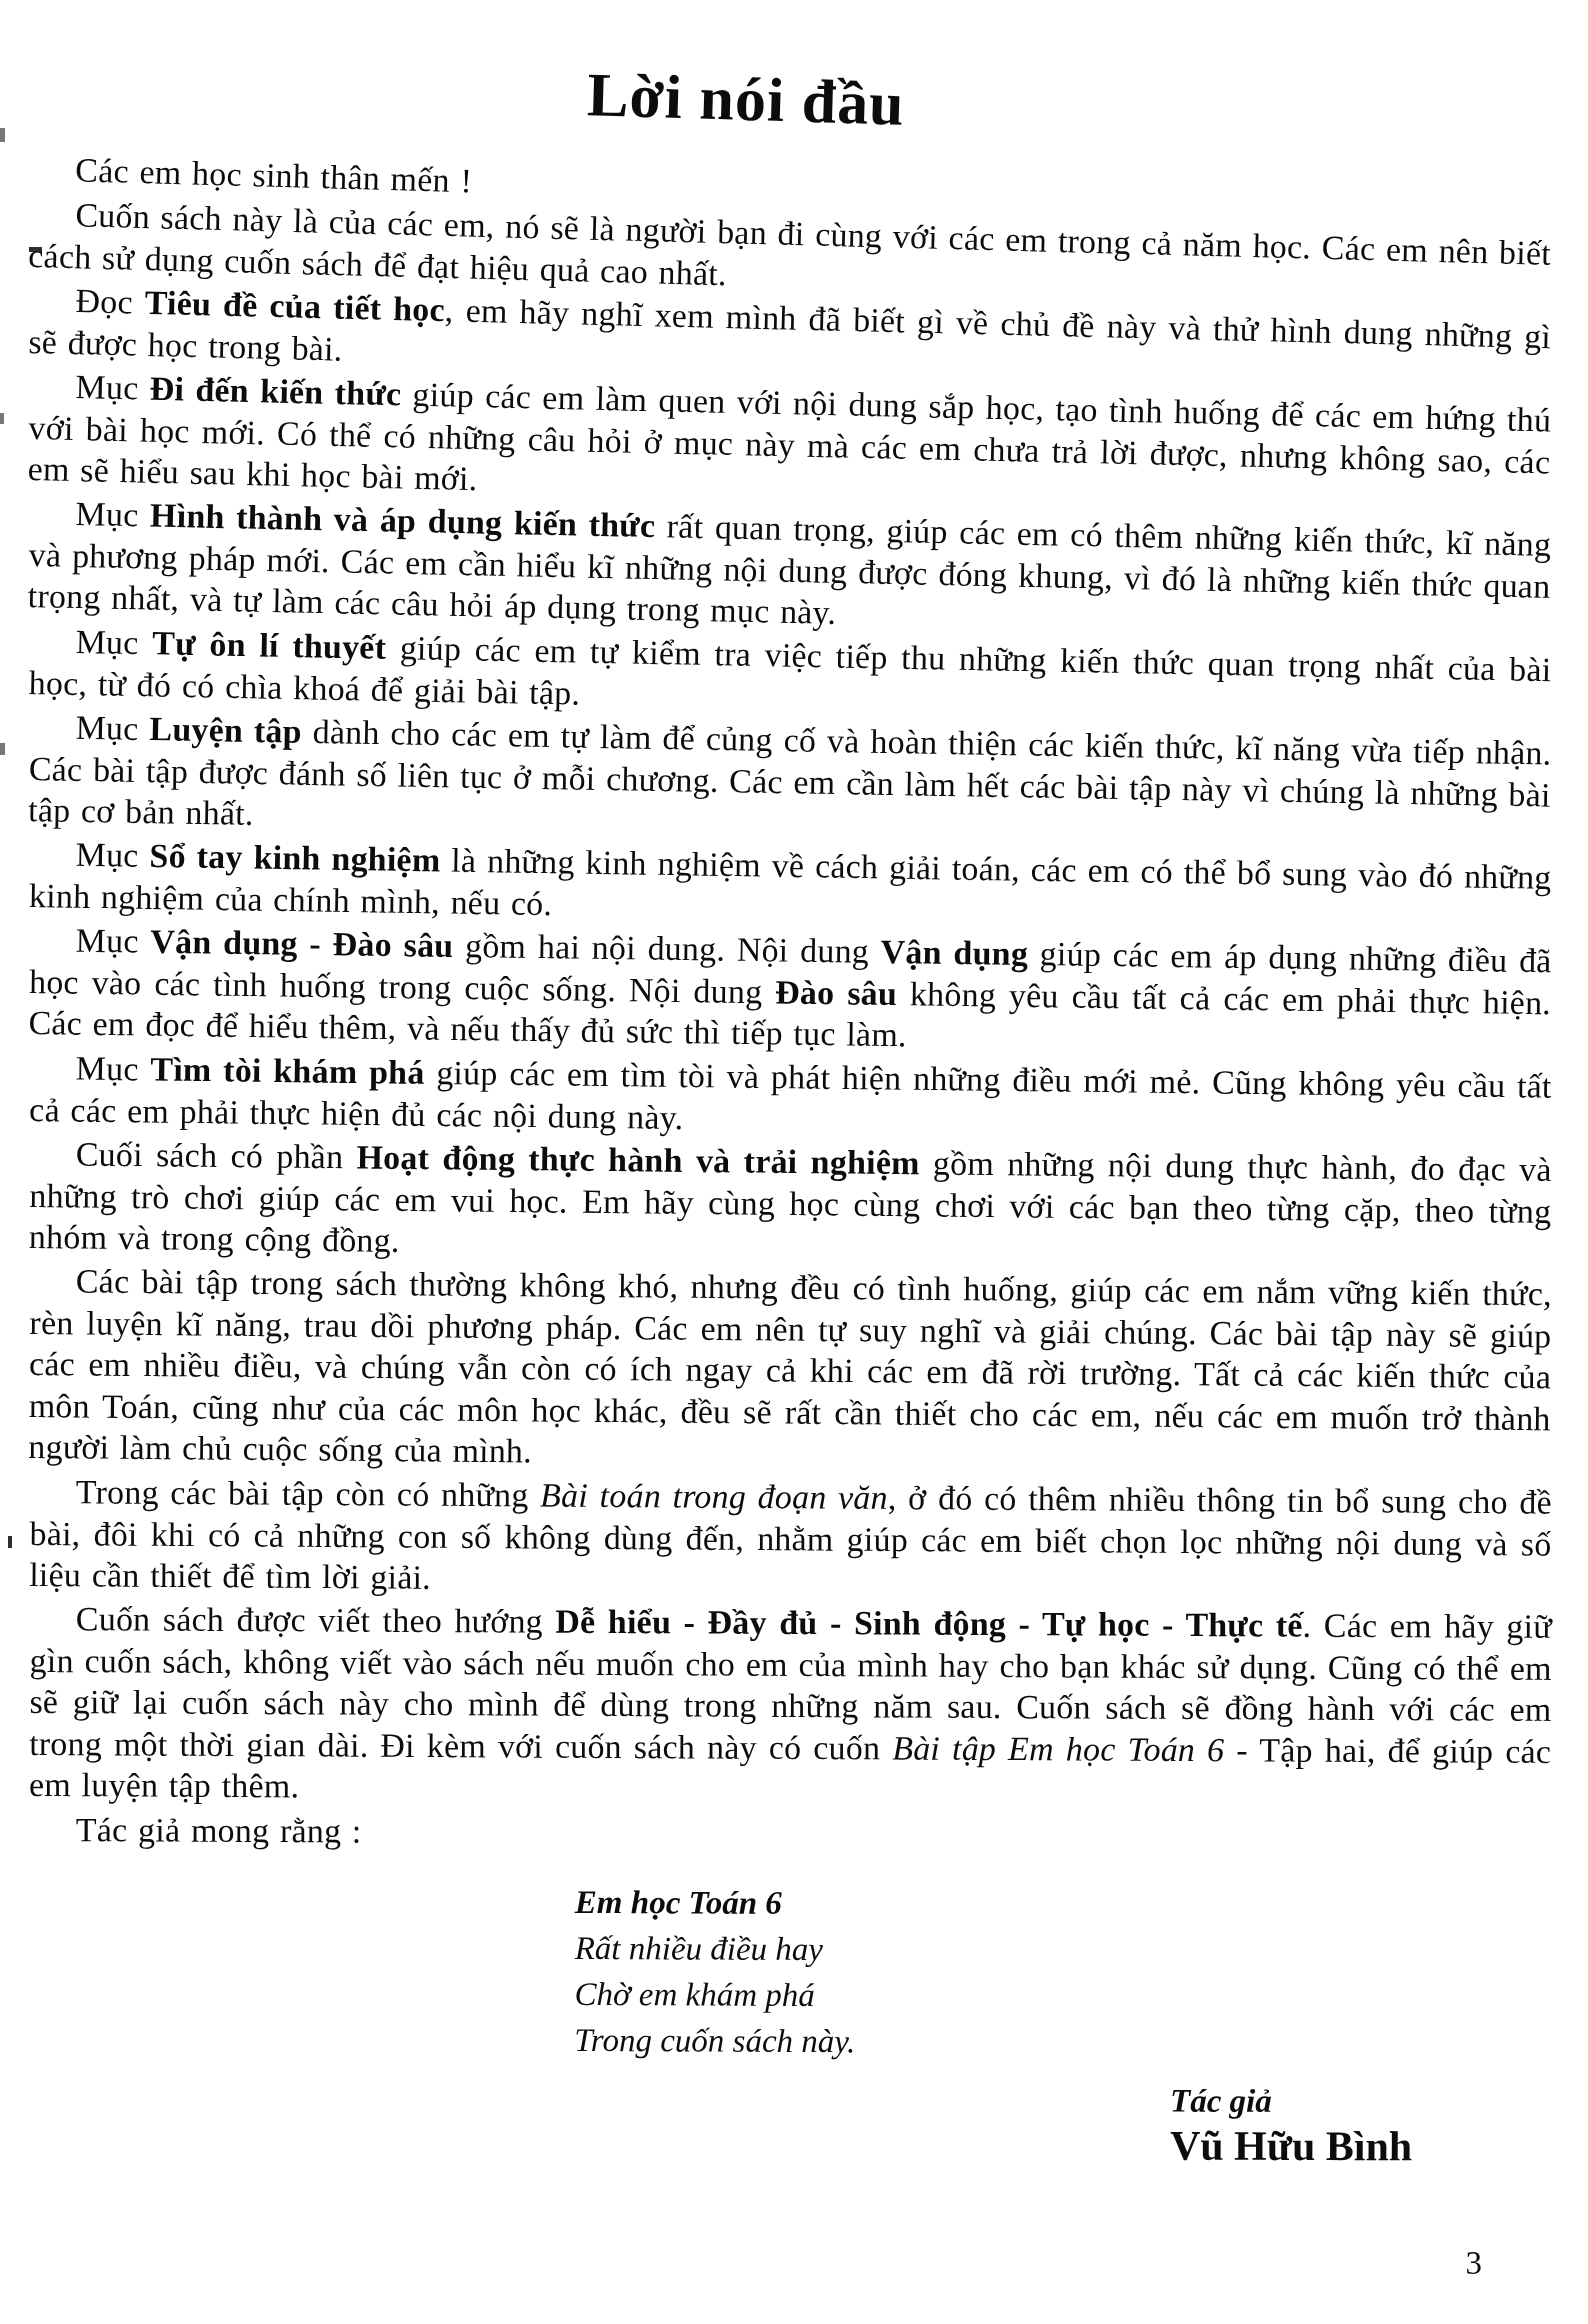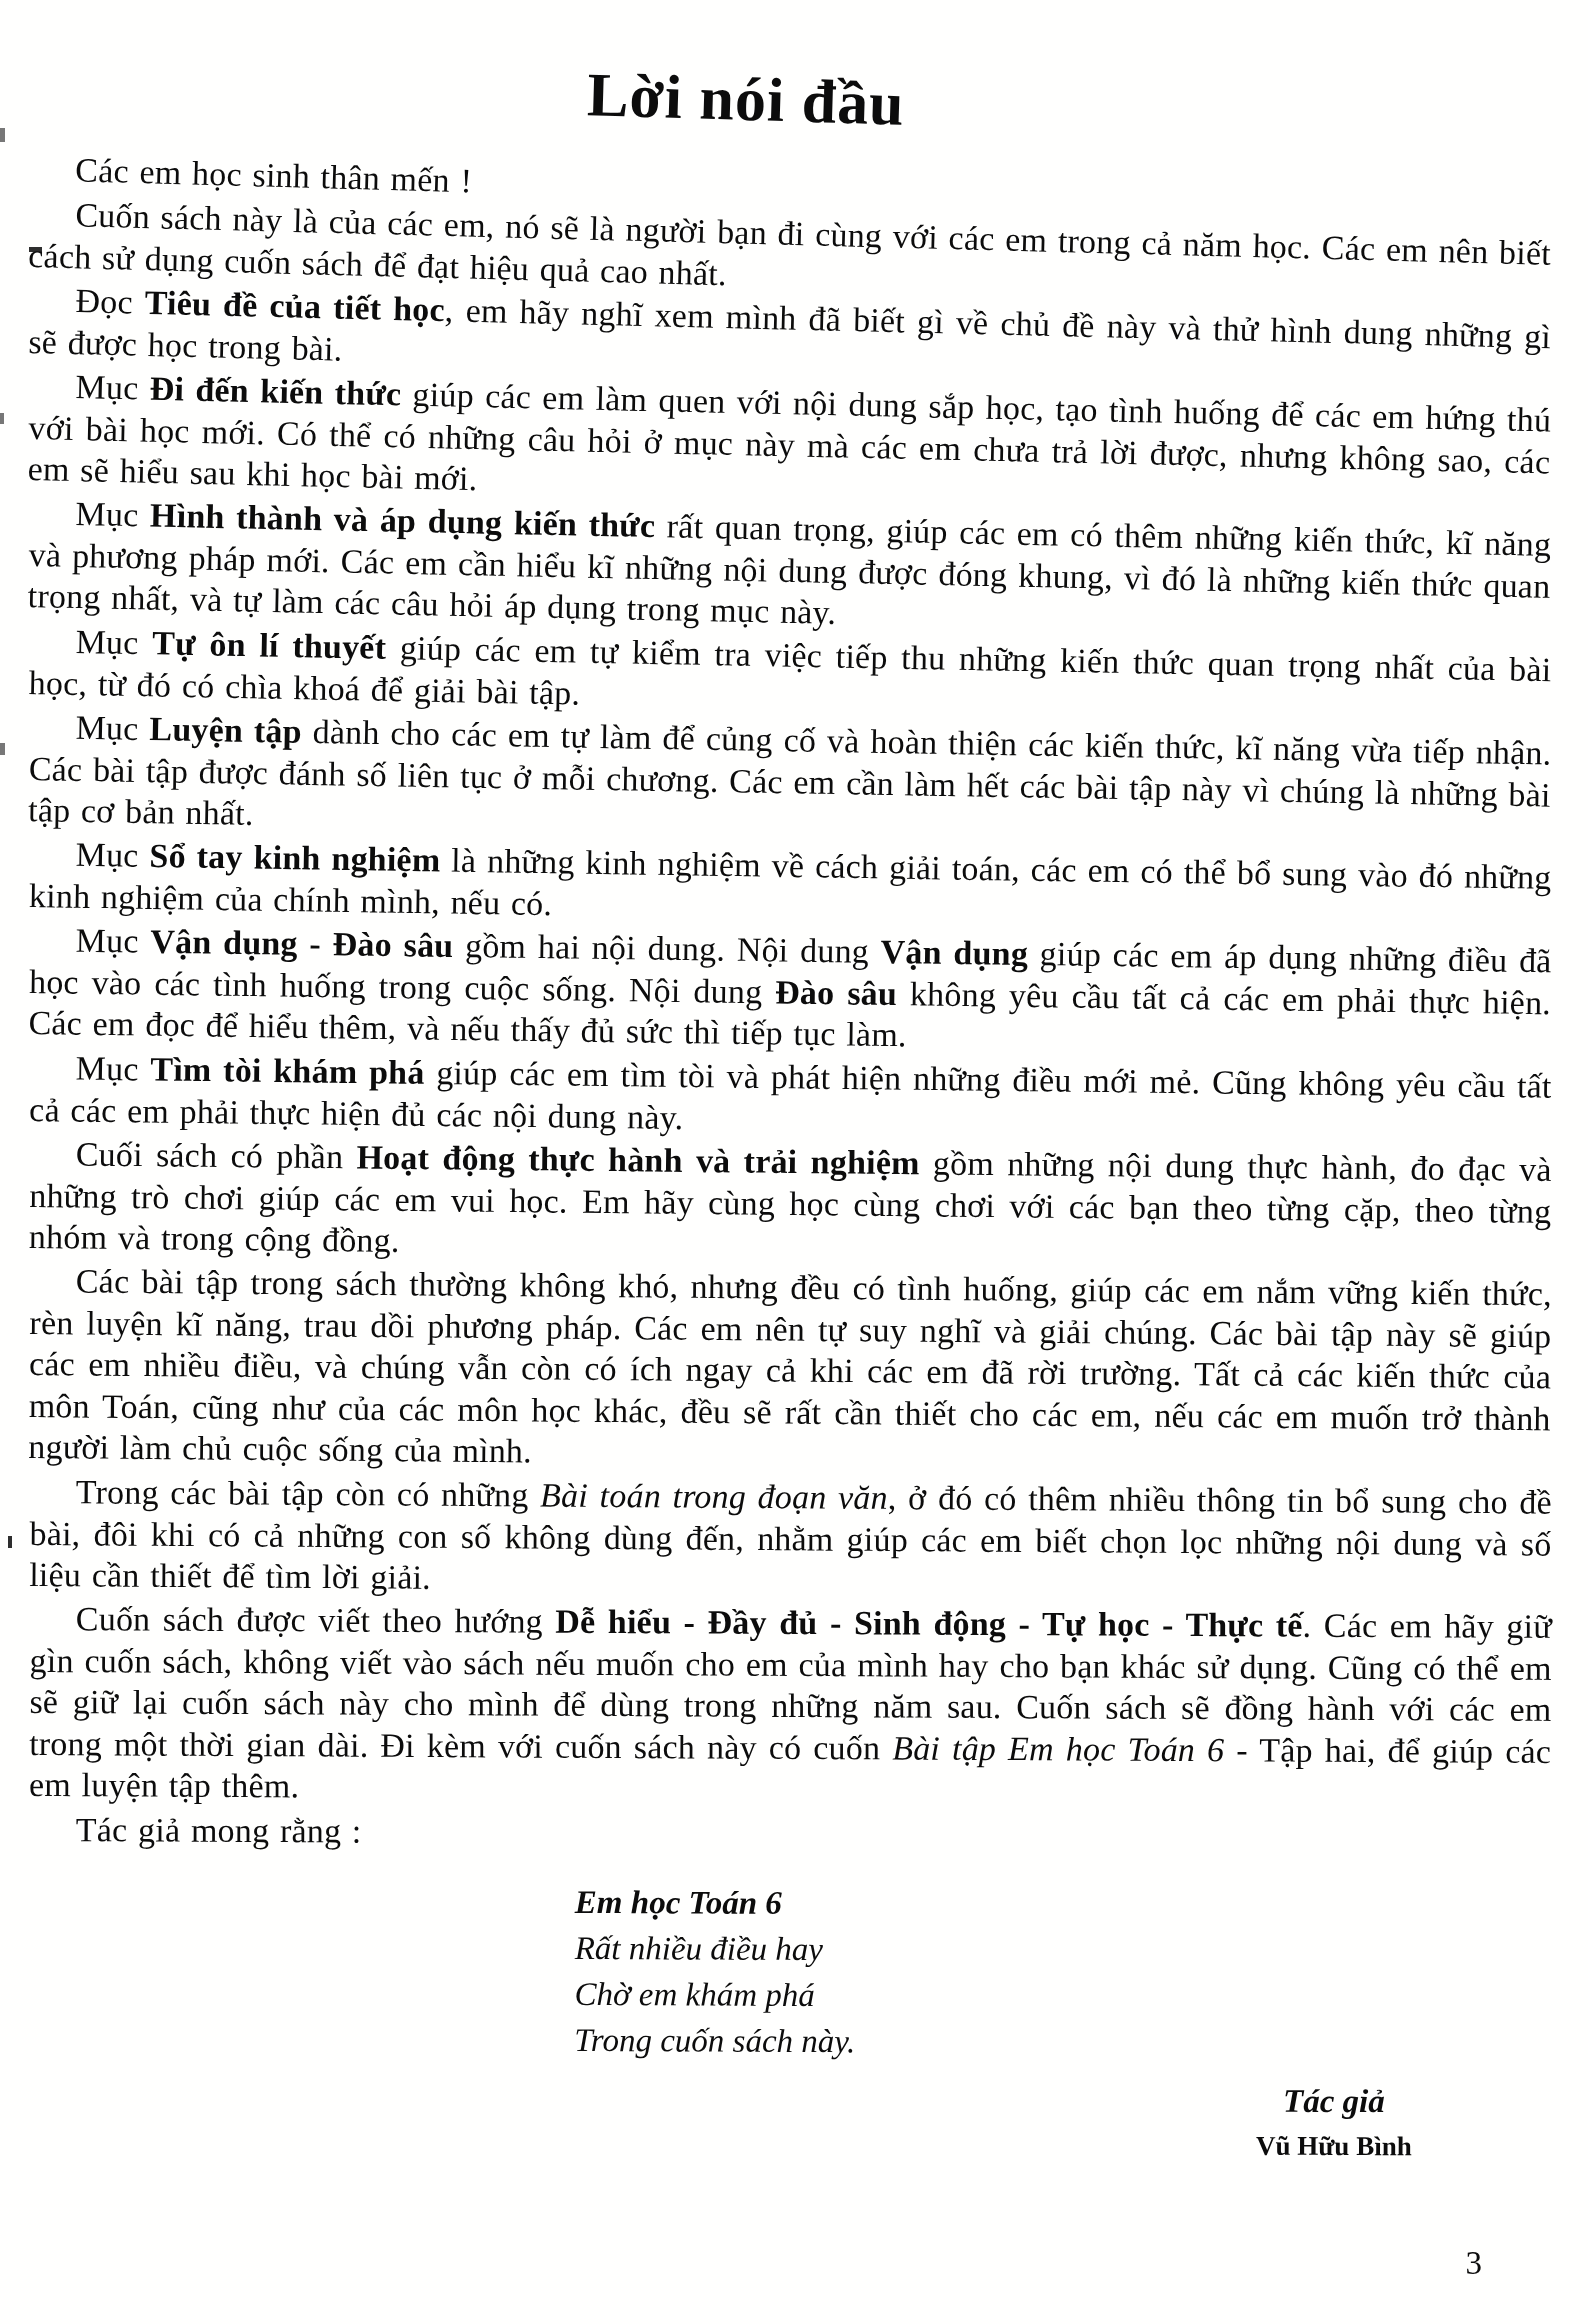--- a/index.html
+++ b/index.html
@@ -44,32 +44,31 @@
     font-size: 33px;
     font-style: italic;
     line-height: 45px;
     transform: rotate(0.25deg);
     transform-origin: 0 0;
   }
   .poem-line { margin-bottom: 1px; }
   .signature {
     width: max-content;
     margin: 16px 140px 8px auto;
-    text-align: center;
     transform: rotate(0.2deg);
     font-family: Liberation Serif, serif;
   }
   .sig-role {
     font-size: 33px;
     font-weight: 700;
     font-style: italic;
     line-height: 44px;
   }
   .sig-name {
-    font-size: 27px;
+    font-size: 42px;
     font-weight: 700;
     line-height: 46px;
   }
   .pageno {
     position: absolute;
     right: 106px; bottom: 42px;
     font-size: 33px;
   }
   .speck { position: absolute; background: #777; }
   .speck.dark { background: #2e2e2e; }

